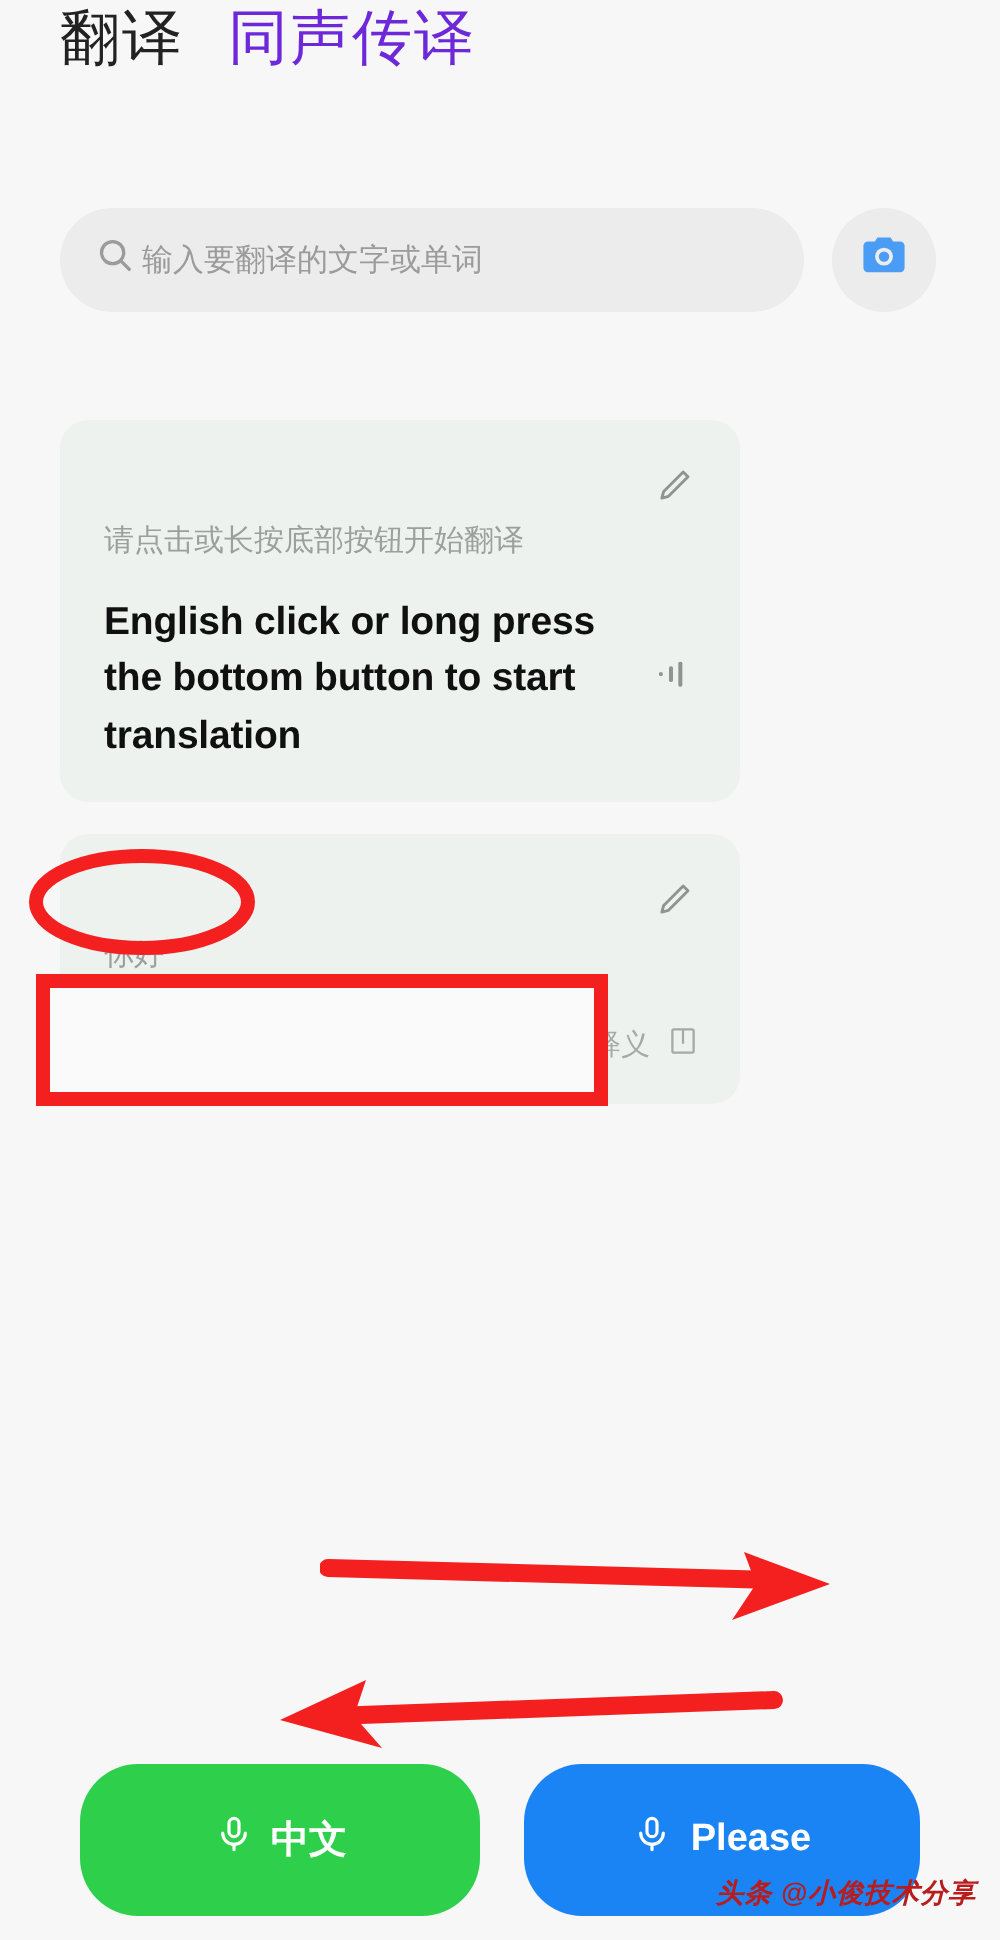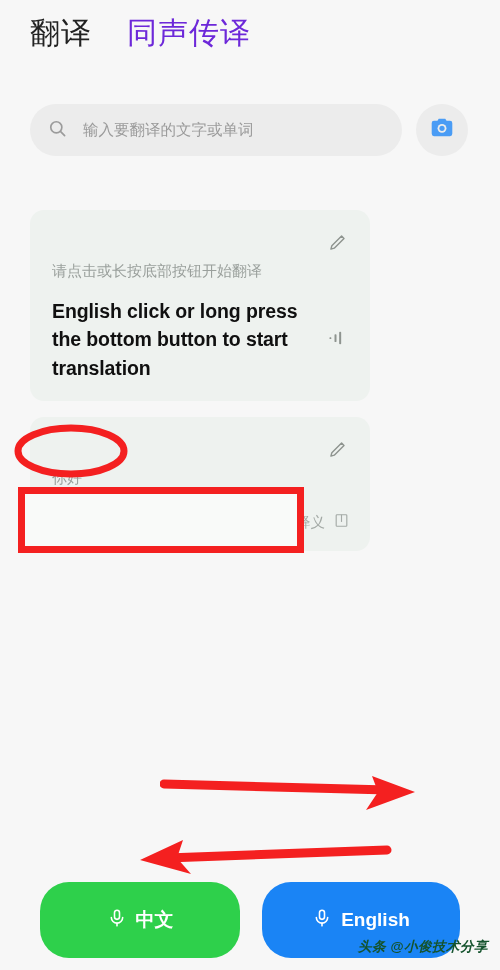--- a/index.html
+++ b/index.html
@@ -5,30 +5,30 @@
   * { margin:0; padding:0; box-sizing:border-box; }
   html, body {
     width:500px; height:970px;
     background:#f7f7f7;
     font-family:"Liberation Sans","DejaVu Sans",sans-serif;
     overflow:hidden;
   }
   #app { position:relative; width:500px; height:970px; background:#f7f7f7; }
 
   
-  .tabs { position:absolute; left:30px; top:14px; display:flex; align-items:baseline; gap:35px;text-align:right; }
+  .tabs { position:absolute; left:30px; top:1px; display:flex; align-items:baseline; gap:22px;text-align:right; }
   .tab { font-size:30px; letter-spacing:1px; line-height:1.25; }
   .tab.active { color:#222; font-weight:400; }
   .tab.inactive { color:#6d28d9; font-weight:400; }
 
   
   .search-row { position:absolute; left:30px; top:104px; width:440px; height:52px; display:flex; align-items:center; gap:14px; }
   .search-box {
     flex:0 0 372px; height:52px; background:#ececec; border-radius:26px;
-    display:flex; align-items:center; padding:0 18px; gap:16px;
+    display:flex; align-items:center; padding:0 18px; gap:4px;
   }
   .search-ph { color:#9b9b9b; font-size:15.5px; }
   .cam-btn {
     width:52px; height:52px; border-radius:50%; background:#ececec;
     display:flex; align-items:center; justify-content:center; cursor:pointer;
   }
 
   
   .card {
     position:absolute; left:30px; width:340px;
@@ -60,21 +60,21 @@
   #anno-rect    { left:18px; top:487px; width:286px; height:66px;
                   border:7px solid #f42020; background:#f9faf9; }
   #anno-arrow-1 { left:160px; top:770px; width:260px; height:50px; }
   #anno-arrow-2 { left:135px; top:828px; width:260px; height:50px; }
 
   
   .dst-text.boxed { position:relative; z-index:3; }
 
   .watermark {
     position:absolute; right:12px; top:938px;
-    color:#14532d; font-size:13.5px; font-weight:700; font-style:italic;
+    color:#b91c1c; font-size:13.5px; font-weight:700; font-style:italic;
     letter-spacing:0.5px; white-space:nowrap;
   }
 </style>
 </head>
 <body>
 
 <div id="app">
 
   <div class="tabs">
     <div class="tab active">翻译</div>
@@ -175,18 +175,18 @@
     <span>中文</span>
   </div>
   <div class="mic-btn" id="btn-en">
     <span>
       <svg width="20" height="24" viewBox="0 0 24 24" fill="none" stroke="#ffffff" stroke-width="1.9" stroke-linecap="round">
         <rect x="9" y="2.6" width="6" height="11" rx="3"></rect>
         <path d="M5.2 11.4a6.8 6.8 0 0 0 13.6 0"></path>
         <line x1="12" y1="18.2" x2="12" y2="21.4"></line>
       </svg>
     </span>
-    <span>English</span>
+    <span>Please</span>
   </div>
 
   <div class="watermark">头条 @小俊技术分享</div>
 
 </div>
 
 </body></html>

